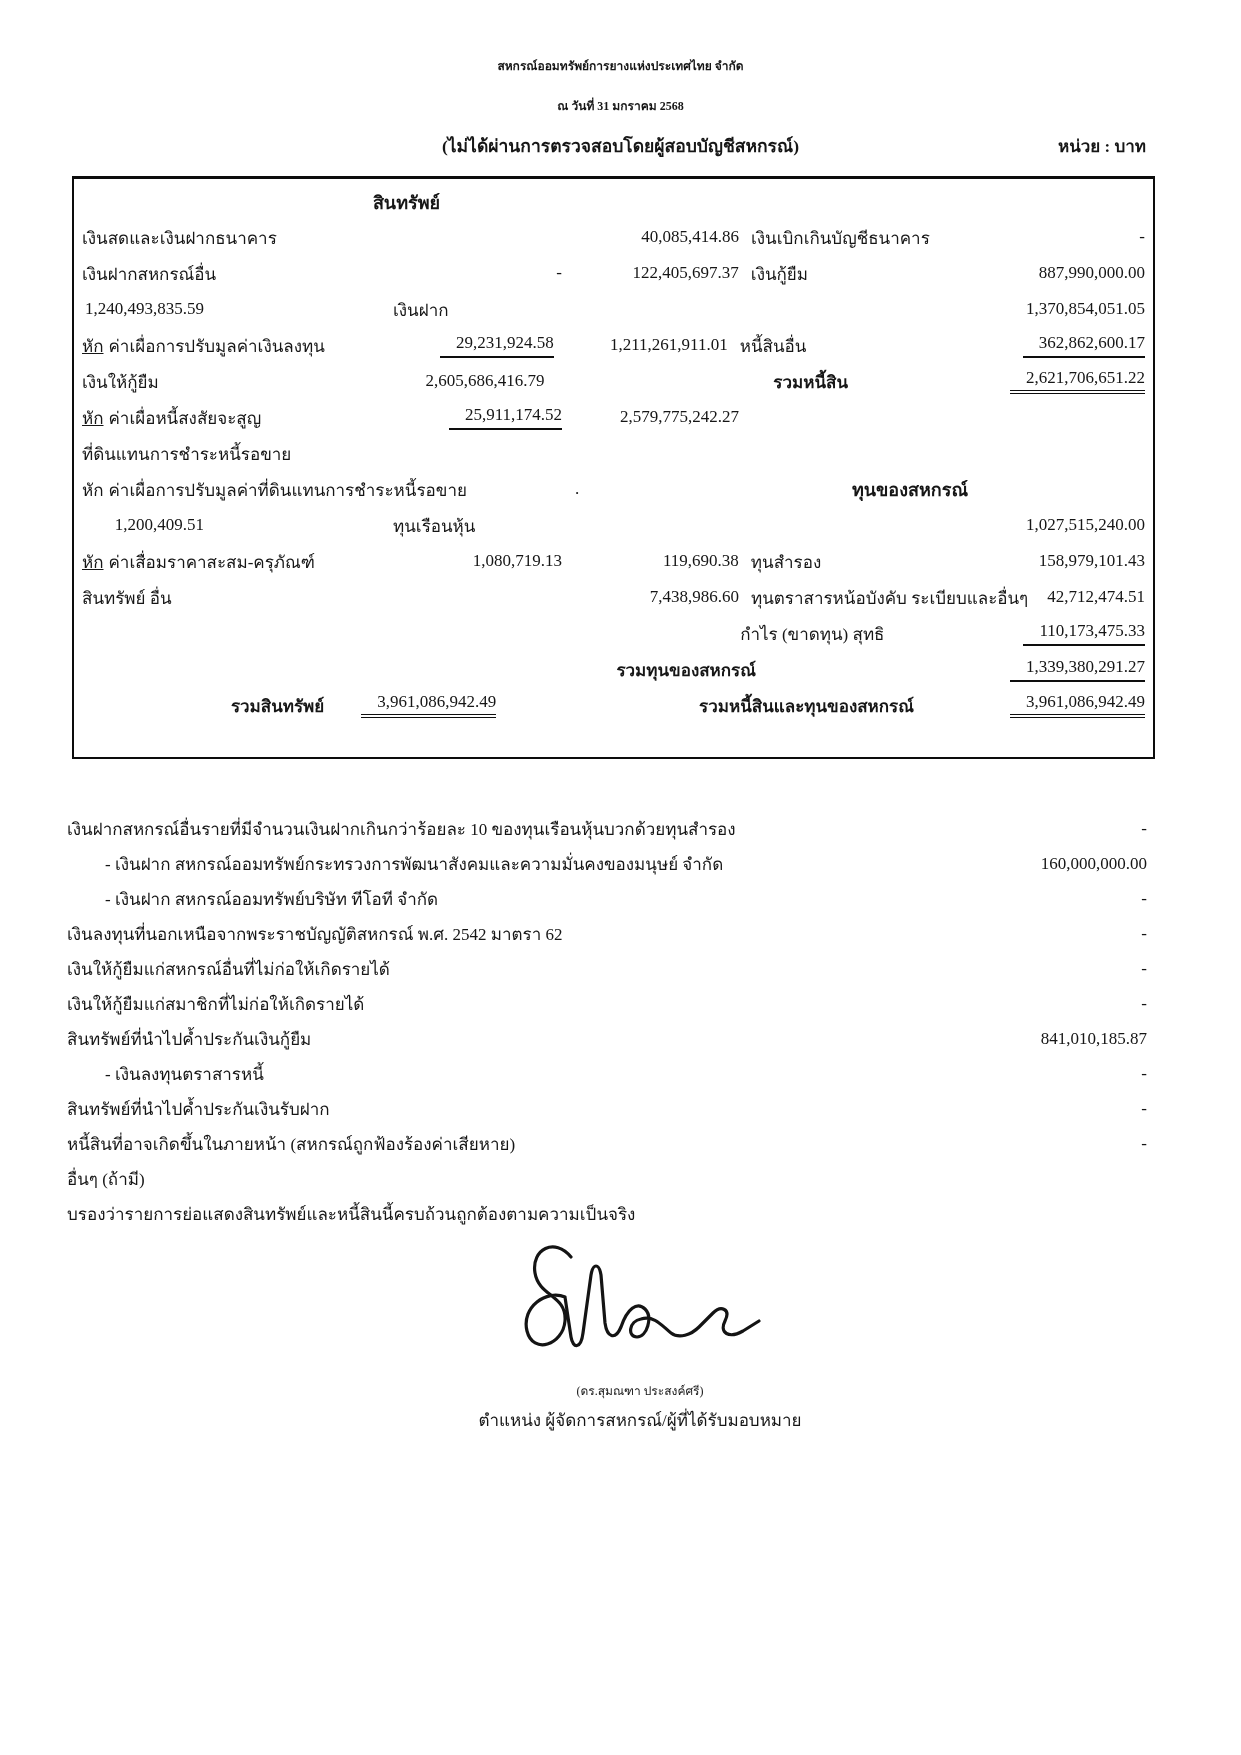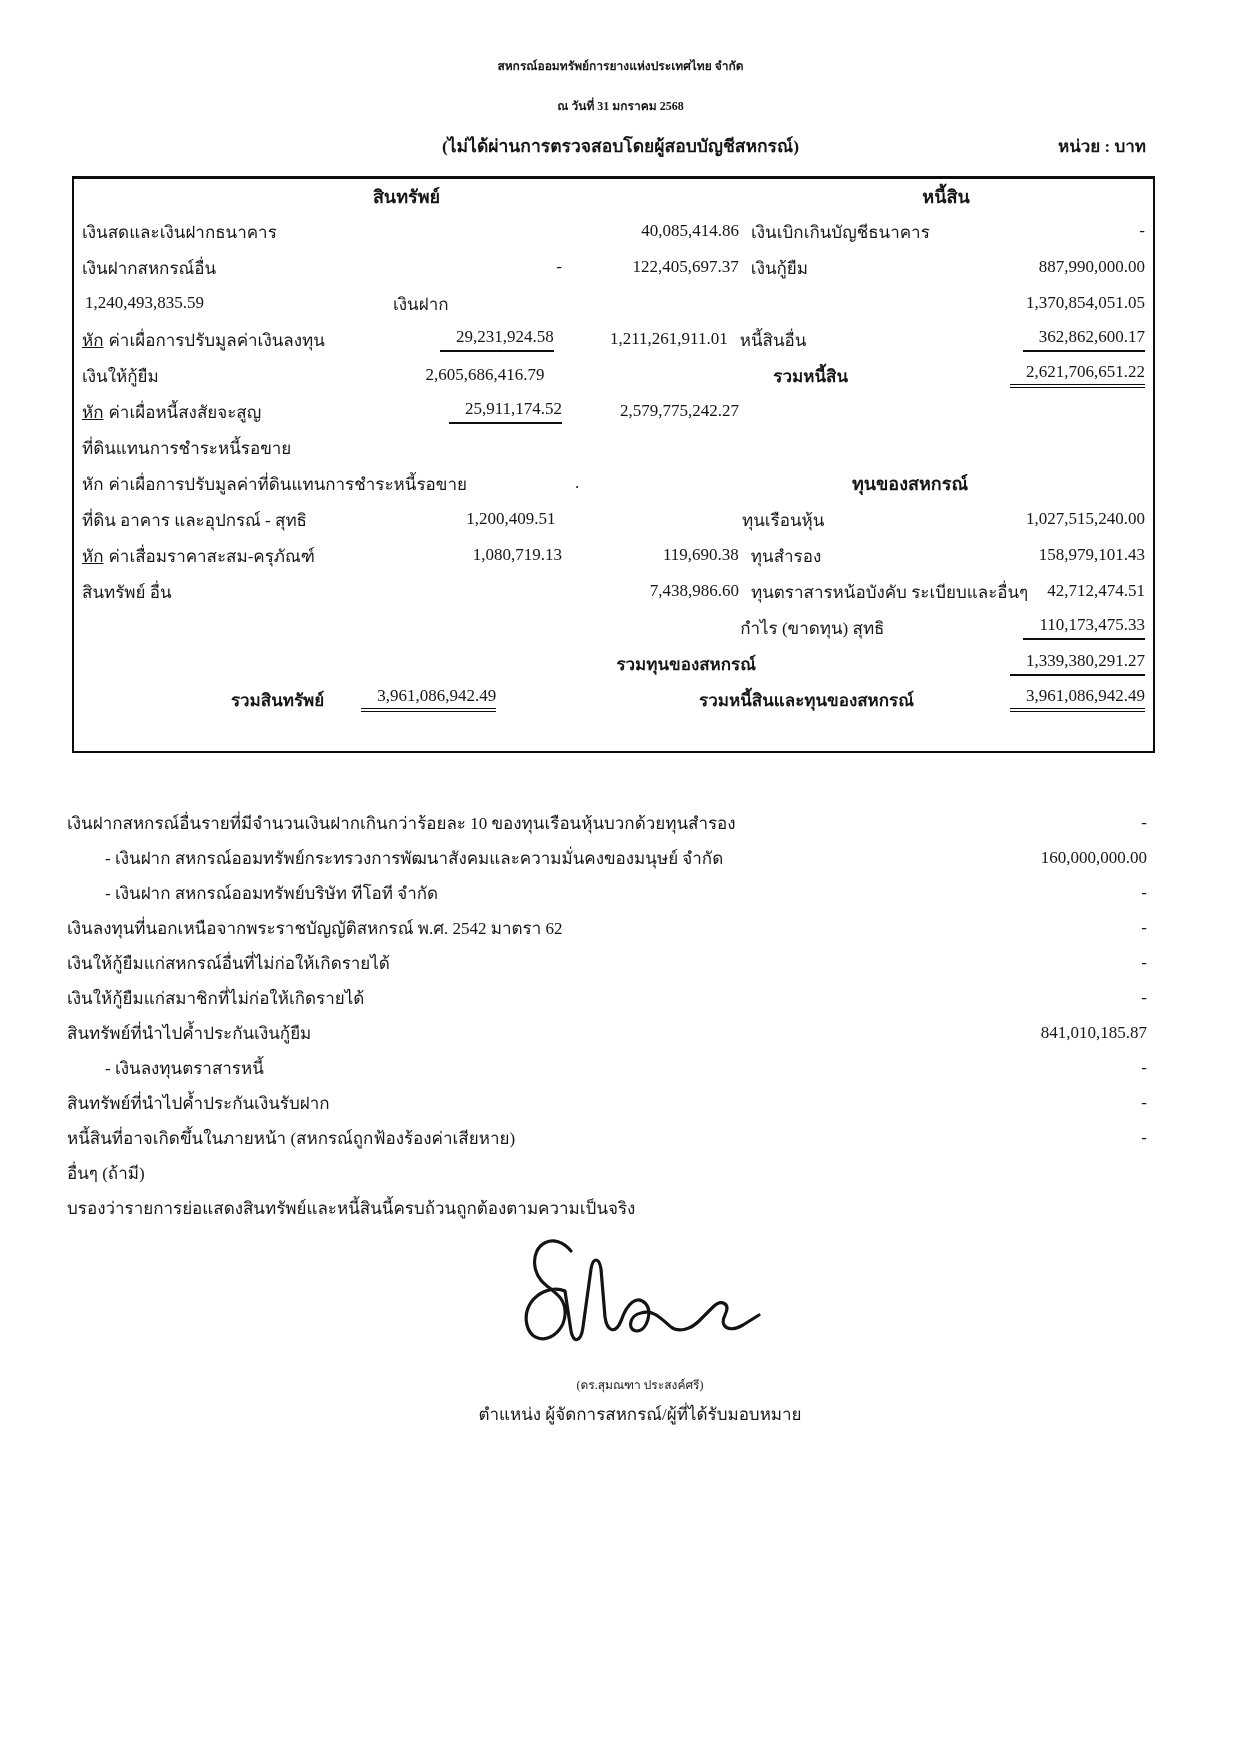--- a/index.html
+++ b/index.html
@@ -11,21 +11,21 @@
   }
   .hdr { text-align:center; padding-top:46px; }
   .hdr .h-line { height:40px; line-height:40px; font-weight:bold; font-size:12px; white-space:nowrap; }
   .note-line-wrap { position:relative; height:40px; }
   .note-line-wrap .audit { text-align:center; line-height:40px; font-weight:bold; font-size:17.5px; }
   .note-line-wrap .unit { position:absolute; right:95px; top:1px; line-height:40px; font-weight:bold; font-size:17px; }
 
   .bstable {
     margin-left:72px; margin-top:10px; width:1083px;
     border:2px solid #0c0c0c; border-top:3px solid #0c0c0c;
-    padding-bottom:34px;
+    padding-top:6px; padding-bottom:34px;
   }
   .row { display:flex; height:36px; align-items:center; white-space:nowrap; }
   .thead { font-weight:bold; font-size:18px; height:34px; }
   .ah { width:665px; text-align:center; }
   .lh { flex:1; text-align:center; }
   .al { width:358px; padding-left:8px; }
   .ac1 { width:130px; text-align:right; }
   .ac2 { width:177px; text-align:right; }
   .ll { width:300px; padding-left:12px; }
   .lv { flex:1; text-align:right; padding-right:8px; }
@@ -63,21 +63,20 @@
   <div class="note-line-wrap">
     <div class="audit">(ไม่ได้ผ่านการตรวจสอบโดยผู้สอบบัญชีสหกรณ์)</div>
     <div class="unit">หน่วย : บาท</div>
   </div>
 </div>
 
 <div class="bstable">
 
   <div class="row thead">
     <div class="ah">สินทรัพย์</div>
-    <div class="lh">หนี้สิน</div>
   </div>
 
   <div class="row">
     <div class="al">เงินสดและเงินฝากธนาคาร</div>
     <div class="ac1"></div>
     <div class="ac2">40,085,414.86</div>
     <div class="ll">เงินเบิกเกินบัญชีธนาคาร</div>
     <div class="lv">-</div>
   </div>
 
@@ -135,21 +134,20 @@
   <div class="row">
     <div class="al">
       <span class="pfx">หัก</span><span>ค่าเผื่อการปรับมูลค่าที่ดินแทนการชำระหนี้รอขาย</span>
     </div>
     <div class="ac1"></div>
     <div class="ac2 dot">.</div>
     <div class="eq-head">ทุนของสหกรณ์</div>
   </div>
 
   <div class="row">
-    <div class="al">ที่ดิน อาคาร และอุปกรณ์ - สุทธิ</div>
     <div class="ac1">1,200,409.51</div>
     <div class="ac2"></div>
     <div class="ll">ทุนเรือนหุ้น</div>
     <div class="lv">1,027,515,240.00</div>
   </div>
 
   <div class="row">
     <div class="al">
       <span class="pfx-u">หัก</span><span>ค่าเสื่อมราคาสะสม-ครุภัณฑ์</span>
     </div>

